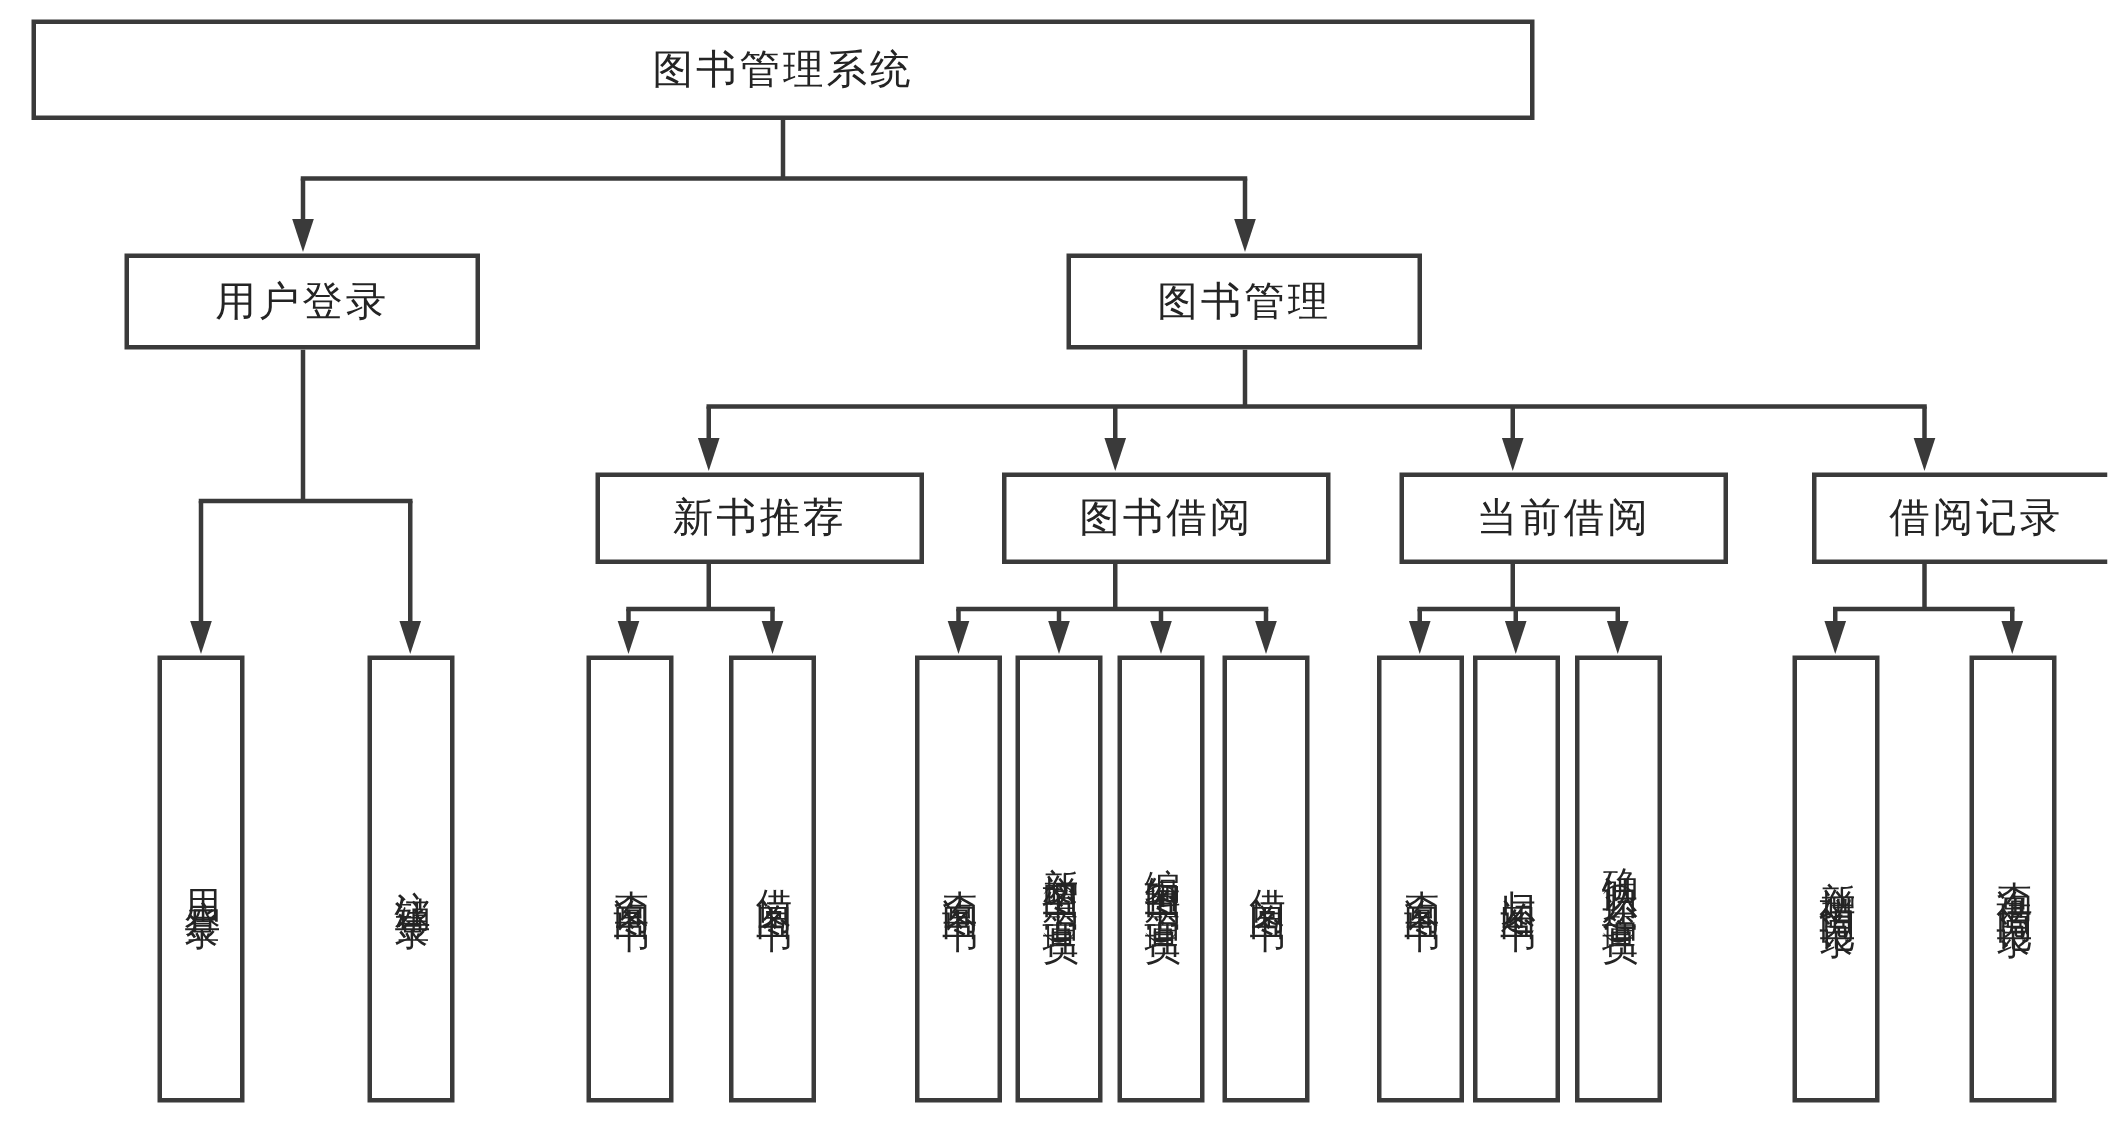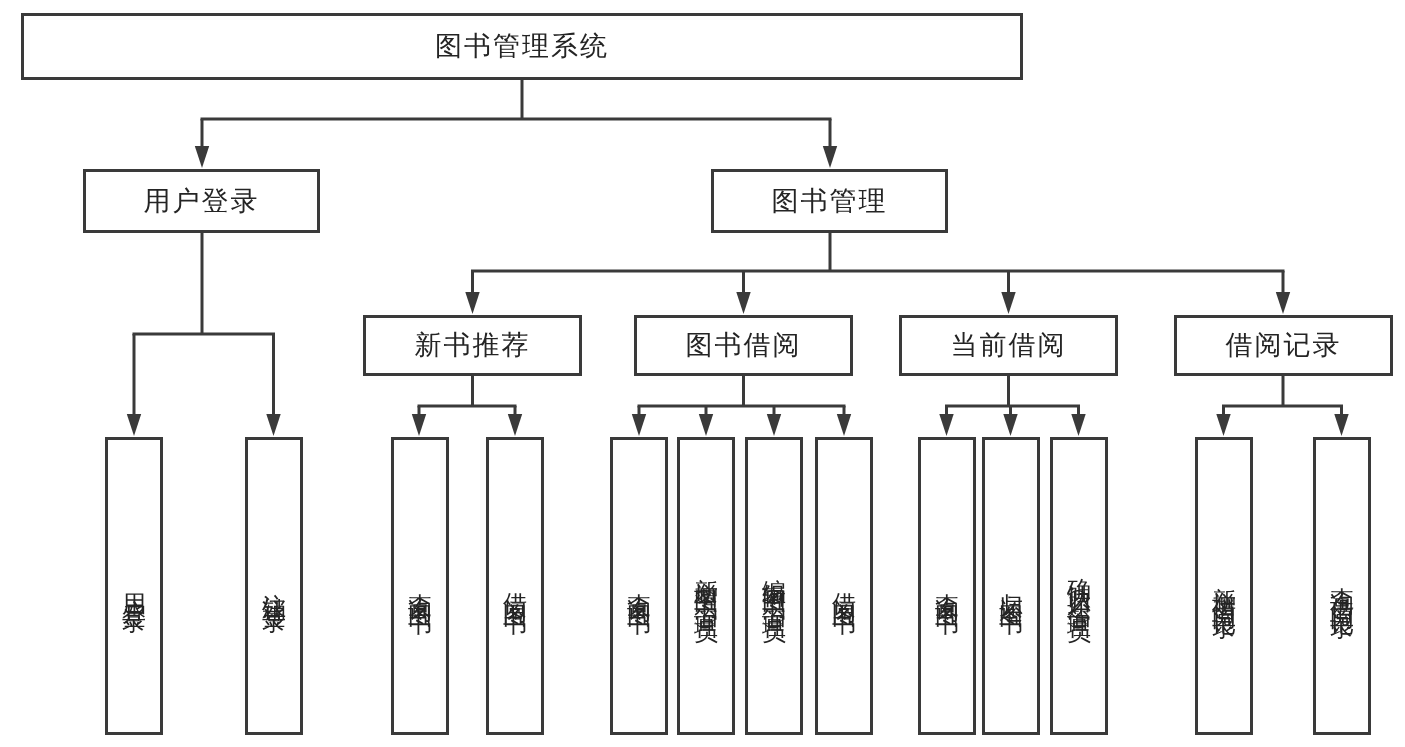--- a/index.html
+++ b/index.html
@@ -29,21 +29,21 @@
     z-index: 2;
   }
   .h-label {
     font-size: 27px;
     letter-spacing: 2px;
     white-space: nowrap;
     line-height: 1;
   }
   .root-box   { left: 21px;  top: 13px;  width: 1002px; height: 67px; }
   .l2-box     { top: 169px;  height: 64px; width: 237px; }
-  .l3-box     { top: 315px;  height: 61px; width: 219px; }
+  .l3-box     { top: 315px;  height: 61px; width: 219px; margin-left: 34px; }
   .leaf-box   { top: 437px;  height: 298px; width: 58px; }
   .v-label {
     writing-mode: vertical-rl;
     text-orientation: mixed;
     font-size: 24px;
     letter-spacing: 6px;
     line-height: 1;
     white-space: nowrap;
   }
   .watermark {

